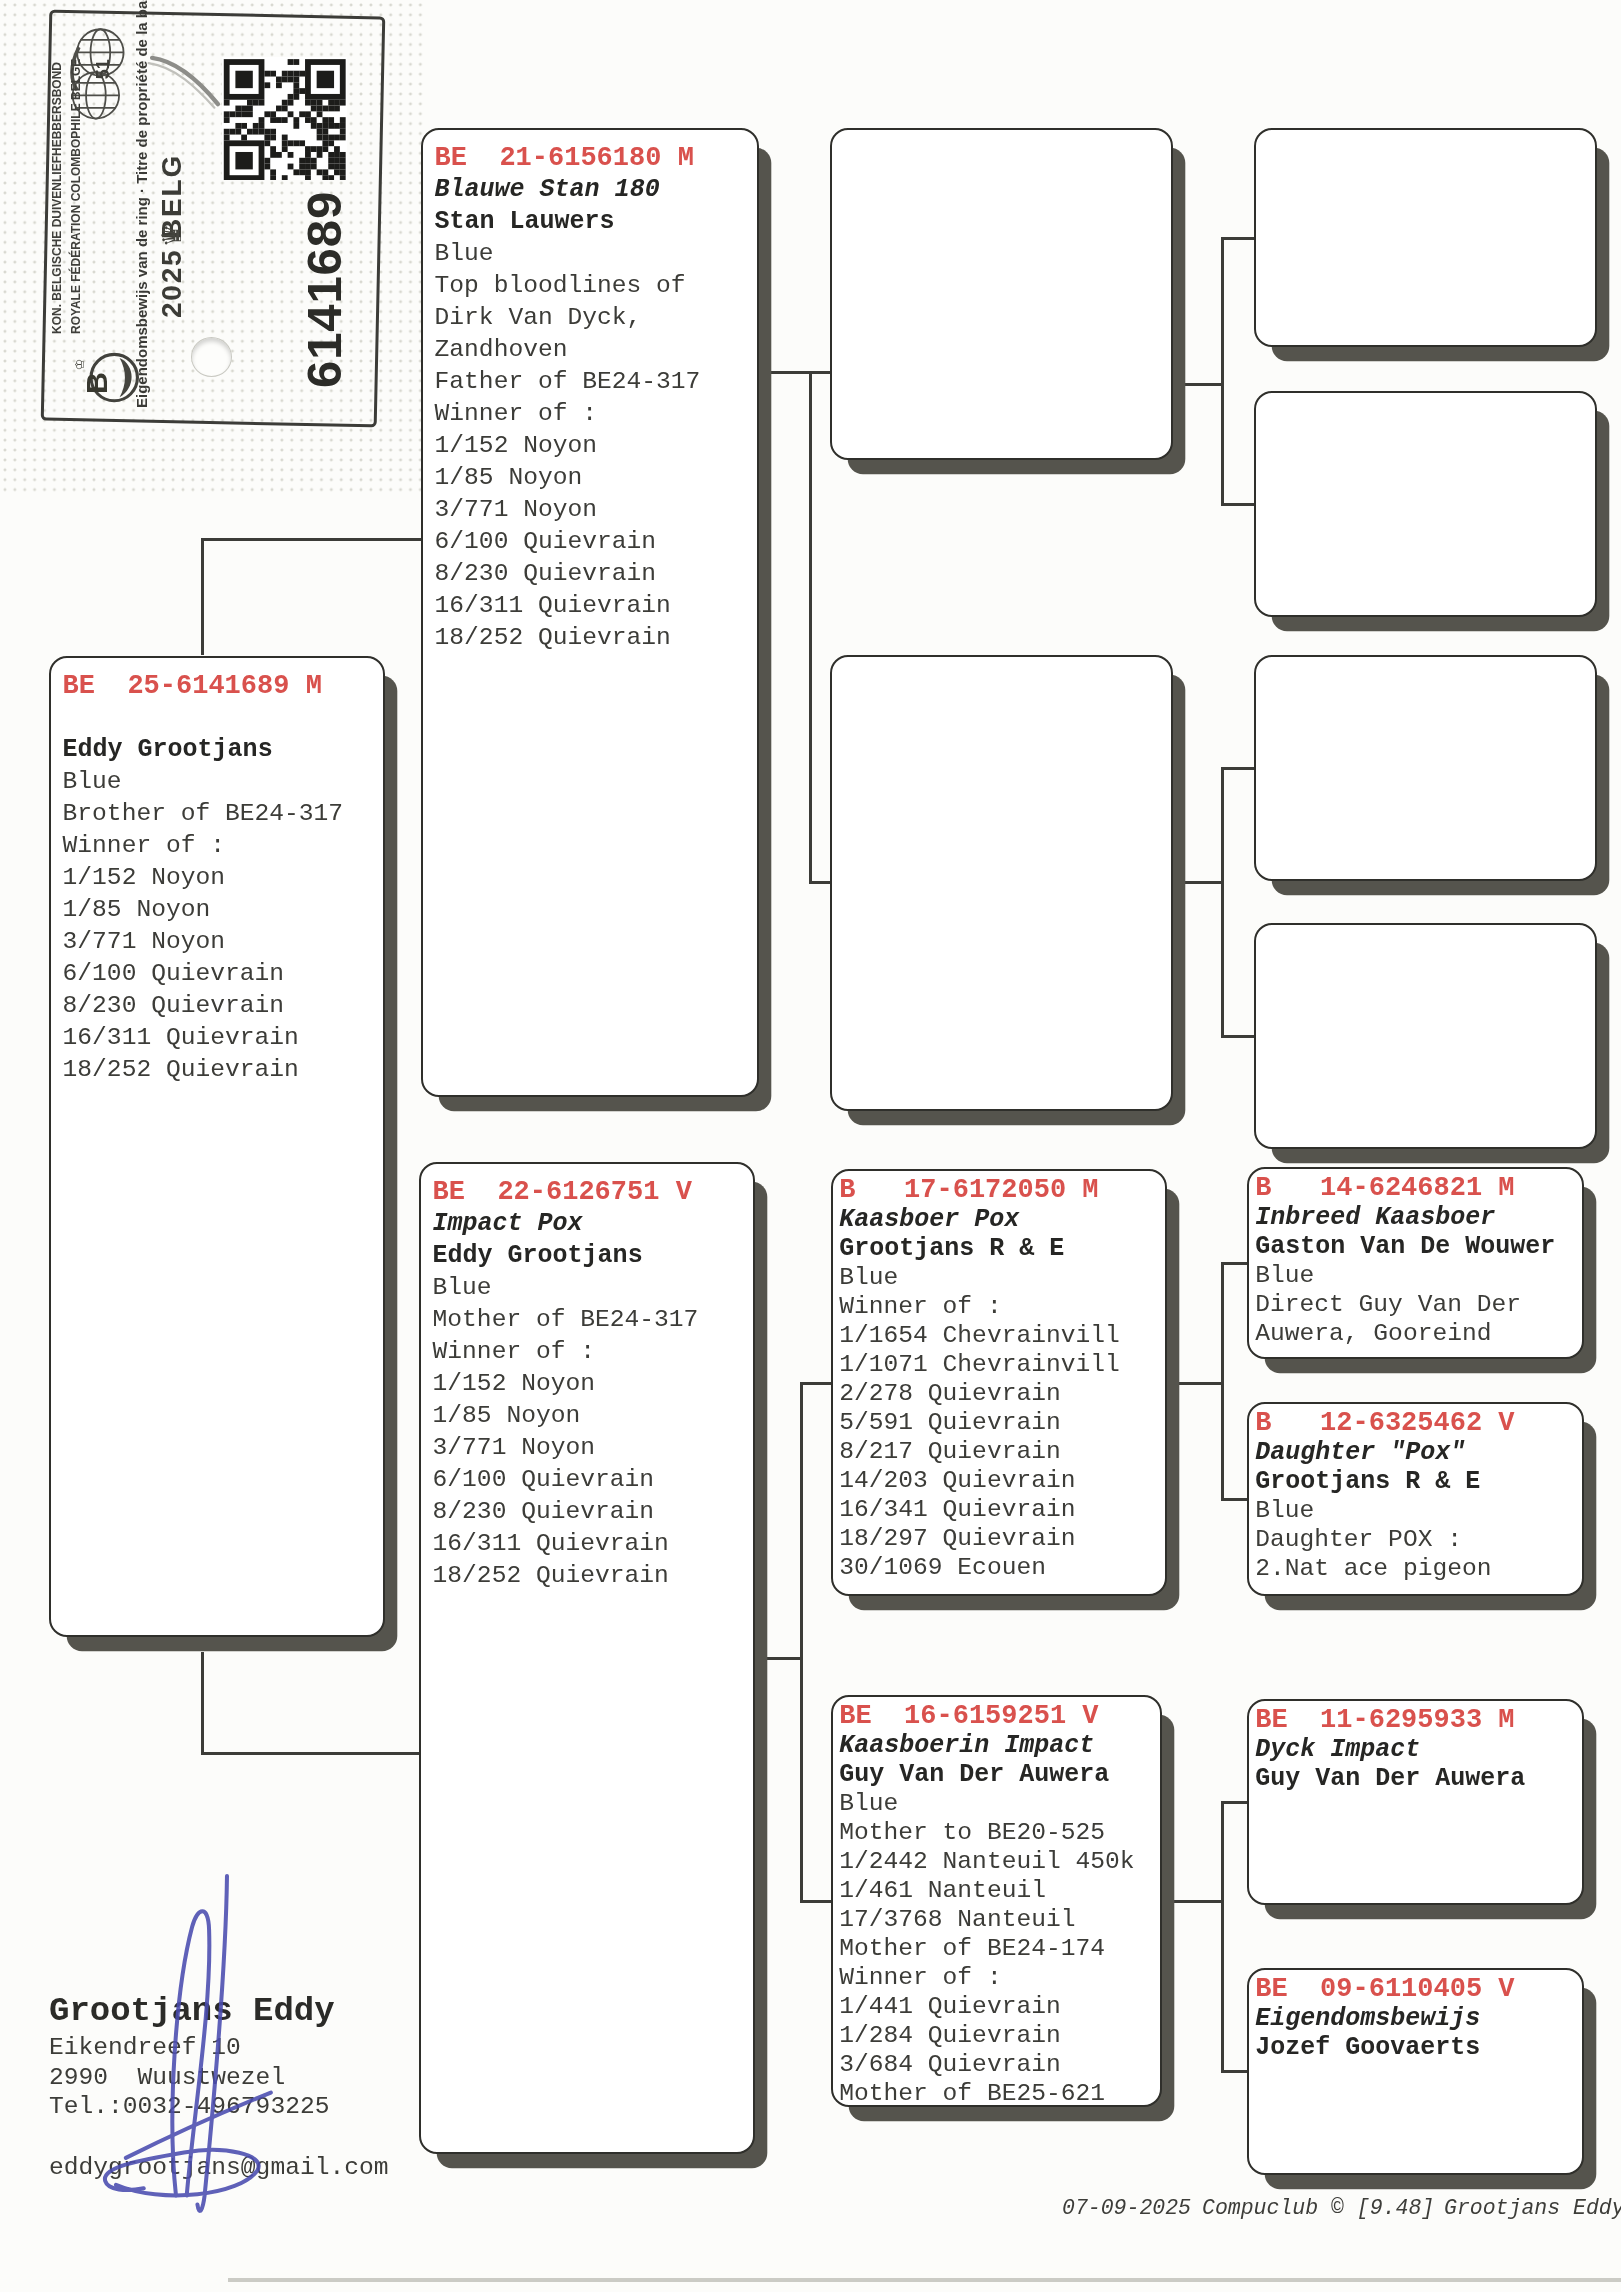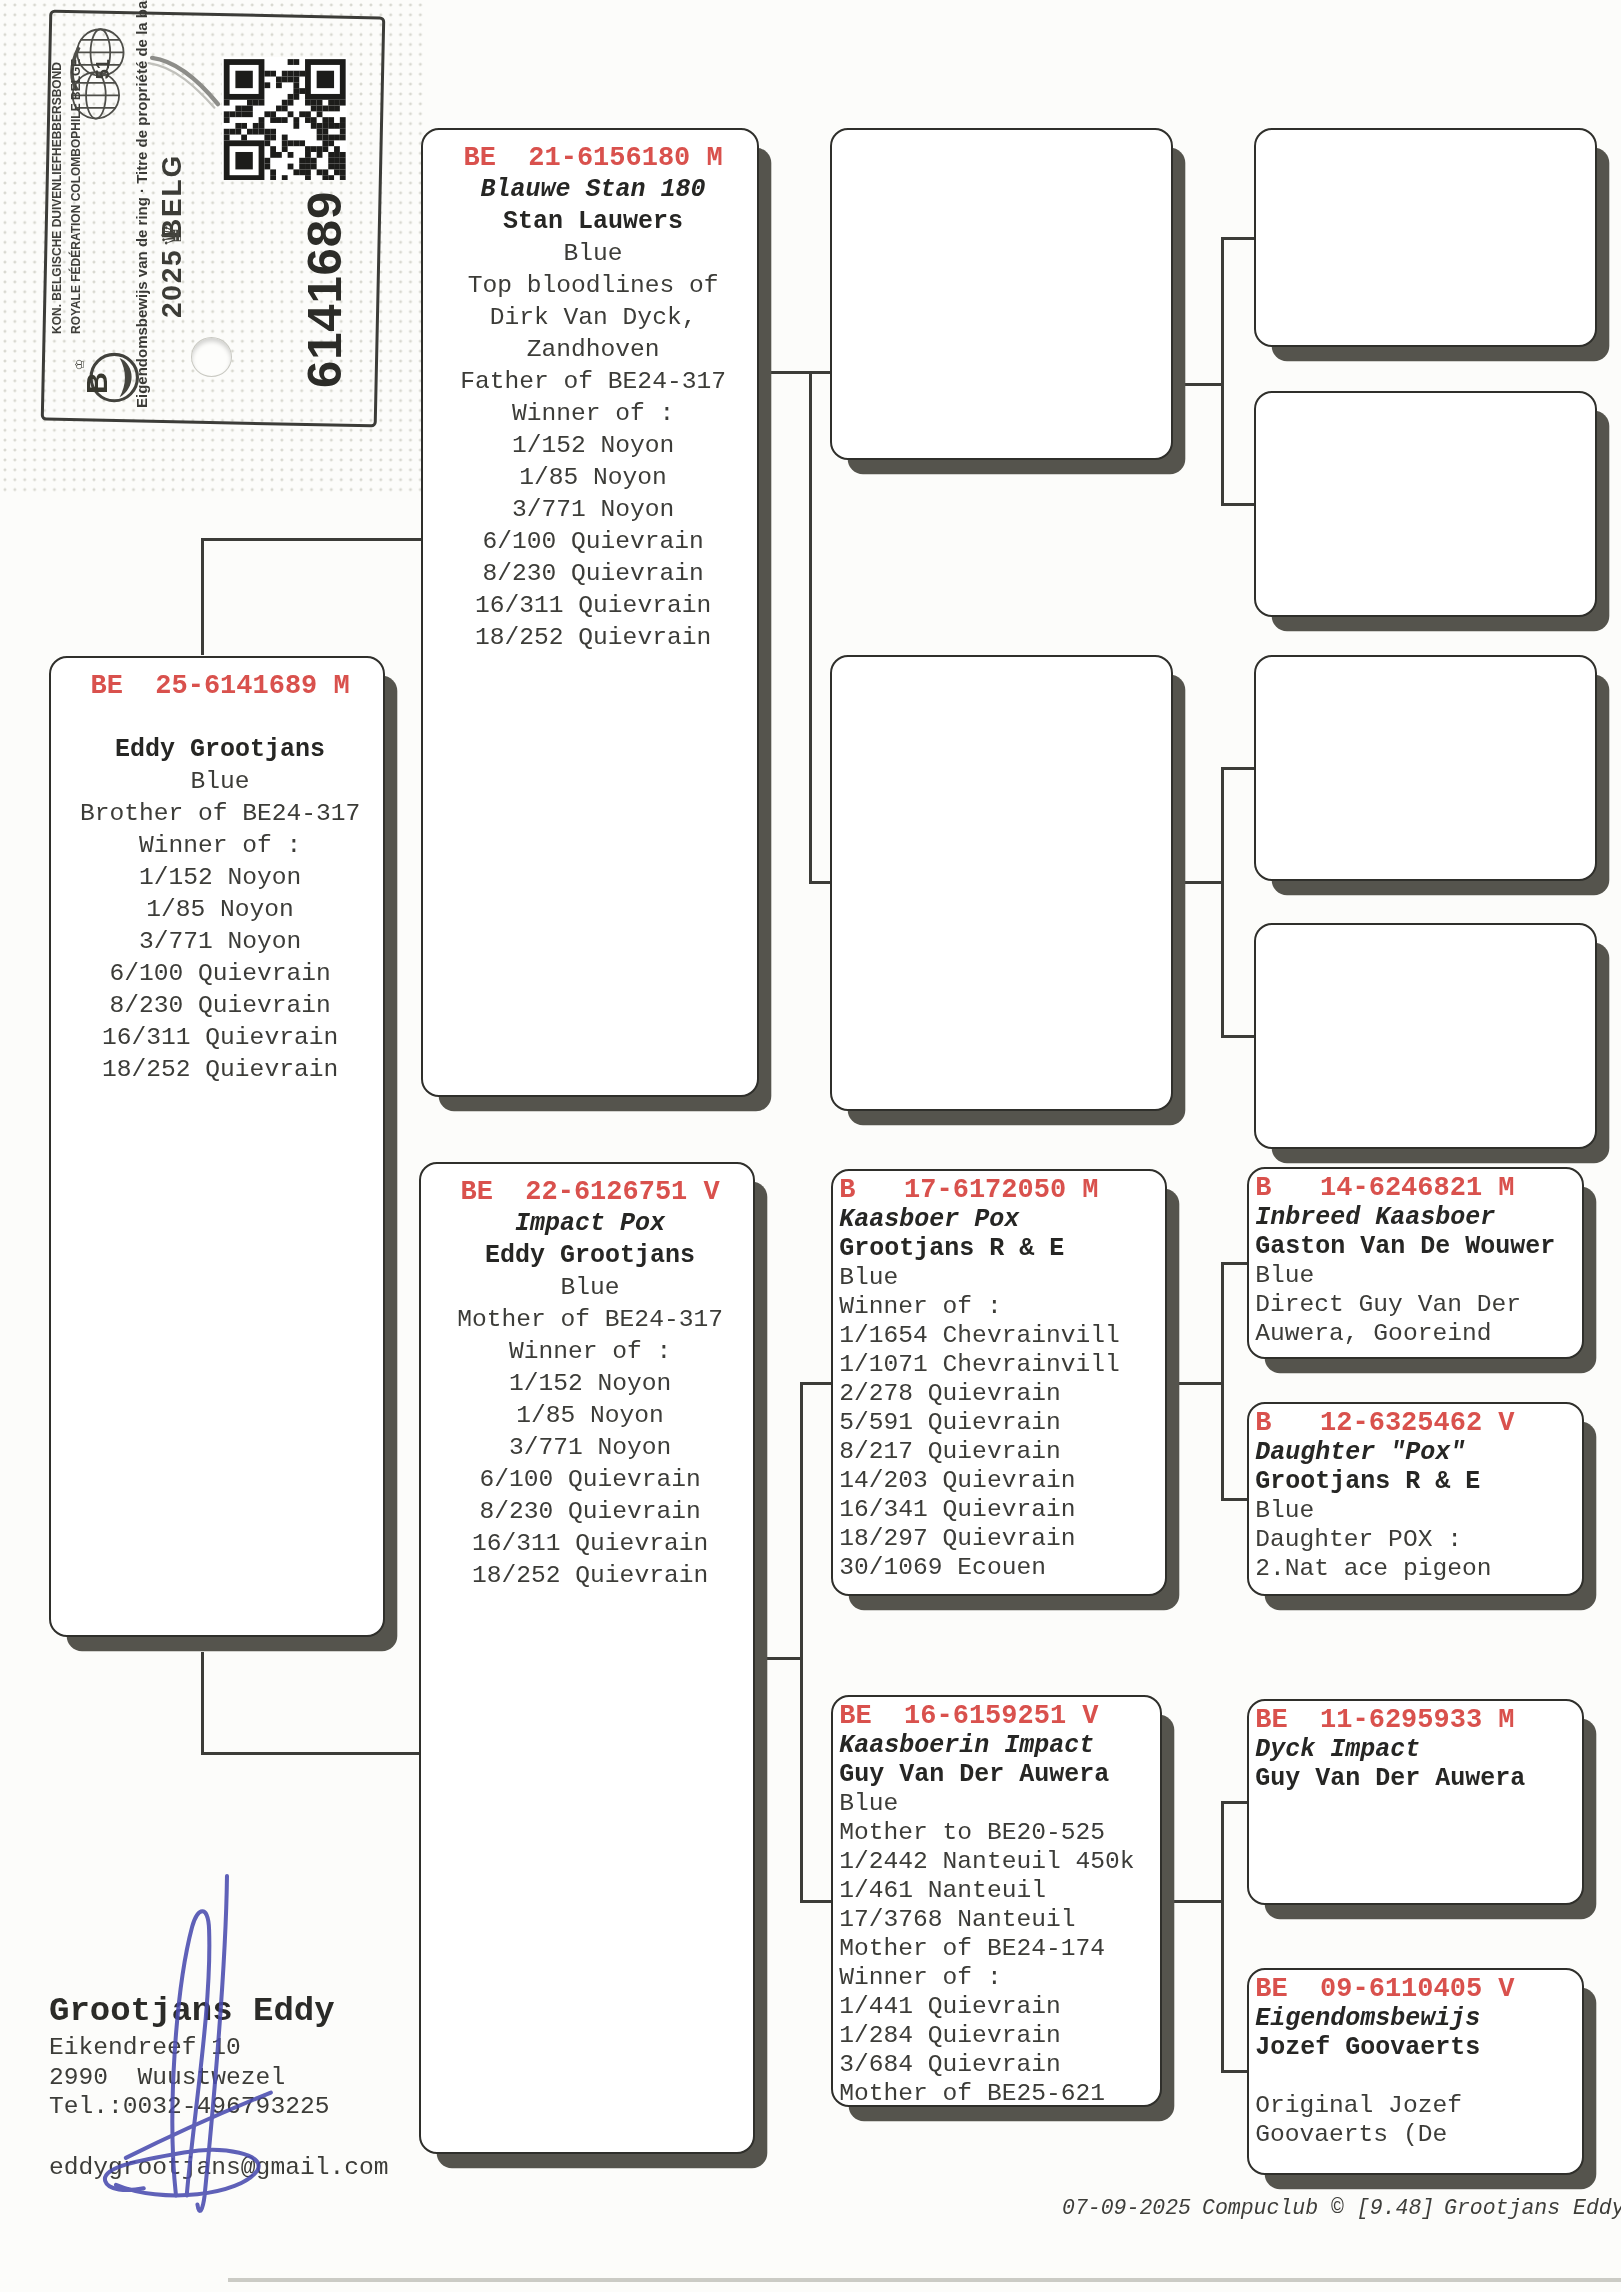--- a/index.html
+++ b/index.html
@@ -11,21 +11,21 @@
     background-size:9.9px 9.9px;}
   .tagborder{position:absolute;left:45px;top:12.5px;width:330px;height:405px;
     border:3.6px solid #3c3c38;border-radius:5.4px;transform:rotate(1.2deg);}
   .vt{position:absolute;writing-mode:vertical-rl;transform:rotate(180deg);white-space:nowrap;
       font-family:"Liberation Sans",sans-serif;}
   .title{position:absolute;left:436px;top:16px;font-family:"Liberation Sans",sans-serif;
     font-size:42px;font-weight:500;color:#1d1d1b;white-space:pre;}
   
   .pbox{position:absolute;background:#ffffff;border:2.7px solid #2f2f2b;border-radius:18px;
     box-shadow:15px 17px 0 -2.7px #55544d;box-sizing:border-box;}
-  .pbox.colA{padding:11.6px 5.4px 0 11.6px;text-align:center;}
+  .pbox.colA{padding:11.6px 5.4px 0 11.6px;}
   .pbox.colB{padding:5.4px 5.4px 0 6.3px;}
   .ring{font-weight:bold;font-size:27px;color:#d9514d;white-space:pre;}
   .pname{font-weight:bold;font-style:italic;font-size:25px;color:#262624;white-space:pre;}
   .fancier{font-weight:bold;font-size:25px;color:#262624;white-space:pre;}
   .dline{font-size:24.6px;color:#3c3c38;white-space:pre;}
   .colA .ring,.colA .pname,.colA .fancier,.colA .dline{line-height:32px;}
   .colB .ring,.colB .pname,.colB .fancier,.colB .dline{line-height:29px;}
   .cl{position:absolute;background:#3c3c38;}
   
   .owner{position:absolute;left:49px;top:1990px;}
@@ -400,25 +400,20 @@
   <div class="pbox colB" style="left:1247px;top:1699px;width:337px;height:206px">
     <div class="ring">BE  11-6295933 M</div>
     <div class="pname">Dyck Impact</div>
     <div class="fancier">Guy Van Der Auwera</div>
   </div>
 
   <div class="pbox colB" style="left:1247px;top:1968px;width:337px;height:207px">
     <div class="ring">BE  09-6110405 V</div>
     <div class="pname">Eigendomsbewijs</div>
     <div class="fancier">Jozef Goovaerts</div>
-    <div class="details">
-        <div class="dline">&nbsp;</div>
-        <div class="dline">Original Jozef</div>
-        <div class="dline">Goovaerts (De</div>
-      </div>
   </div>
 
   <div class="pbox" style="left:830px;top:128px;width:343px;height:332px"></div>
   <div class="pbox" style="left:830px;top:655px;width:343px;height:456px"></div>
   <div class="pbox" style="left:1254px;top:128px;width:343px;height:219px"></div>
   <div class="pbox" style="left:1254px;top:391px;width:343px;height:226px"></div>
   <div class="pbox" style="left:1254px;top:655px;width:343px;height:226px"></div>
   <div class="pbox" style="left:1254px;top:923px;width:343px;height:226px"></div>
 
   <div class="owner">

